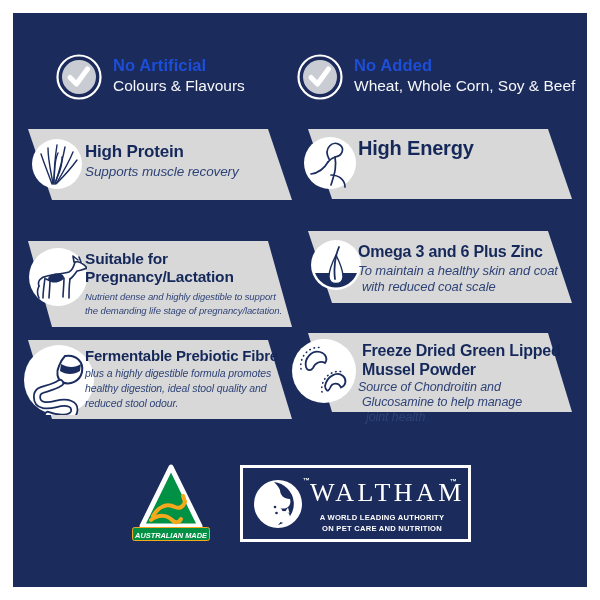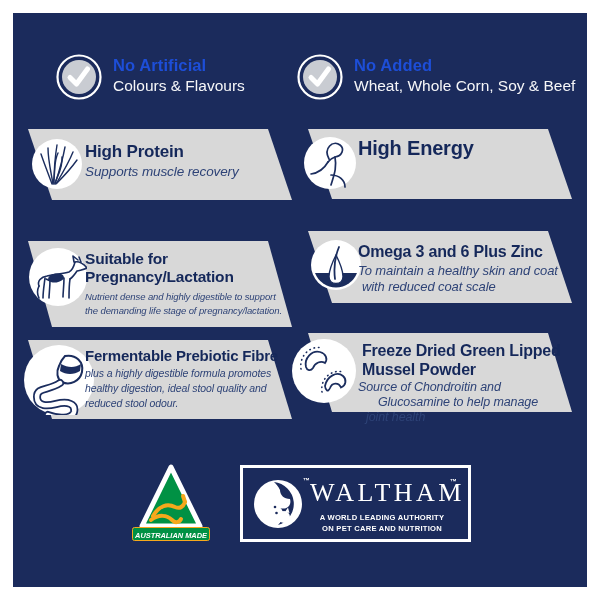--- a/index.html
+++ b/index.html
@@ -231,21 +231,21 @@
         </g>
       </svg>
     </div>
     <div class="txt">
       <div class="title">
           <div style="margin-left: 4px;">Freeze Dried Green Lipped</div>
           <div style="margin-left: 4px;">Mussel Powder</div>
         </div>
       <div class="body">
           <div style="margin-left: 0px;">Source of Chondroitin and</div>
-          <div style="margin-left: 20px;">Glucosamine to help manage</div>
+          <div style="margin-left: 4px;">Glucosamine to help manage</div>
           <div style="margin-left: 8px;">joint health</div>
         </div>
     </div>
   </div>
 
   <div id="ausmade">
     <svg width="80" height="78" viewBox="0 0 80 78">
       <polygon points="40,3 69,62 11,62" fill="#009144" stroke="#ffffff" stroke-width="5" stroke-linejoin="round"></polygon>
       <g fill="none" stroke="#f6a81c" stroke-width="4" stroke-linecap="round">
         <path d="M22,52 C28,42 36,39 44,43 C49,45 52,43 54,38"></path>

